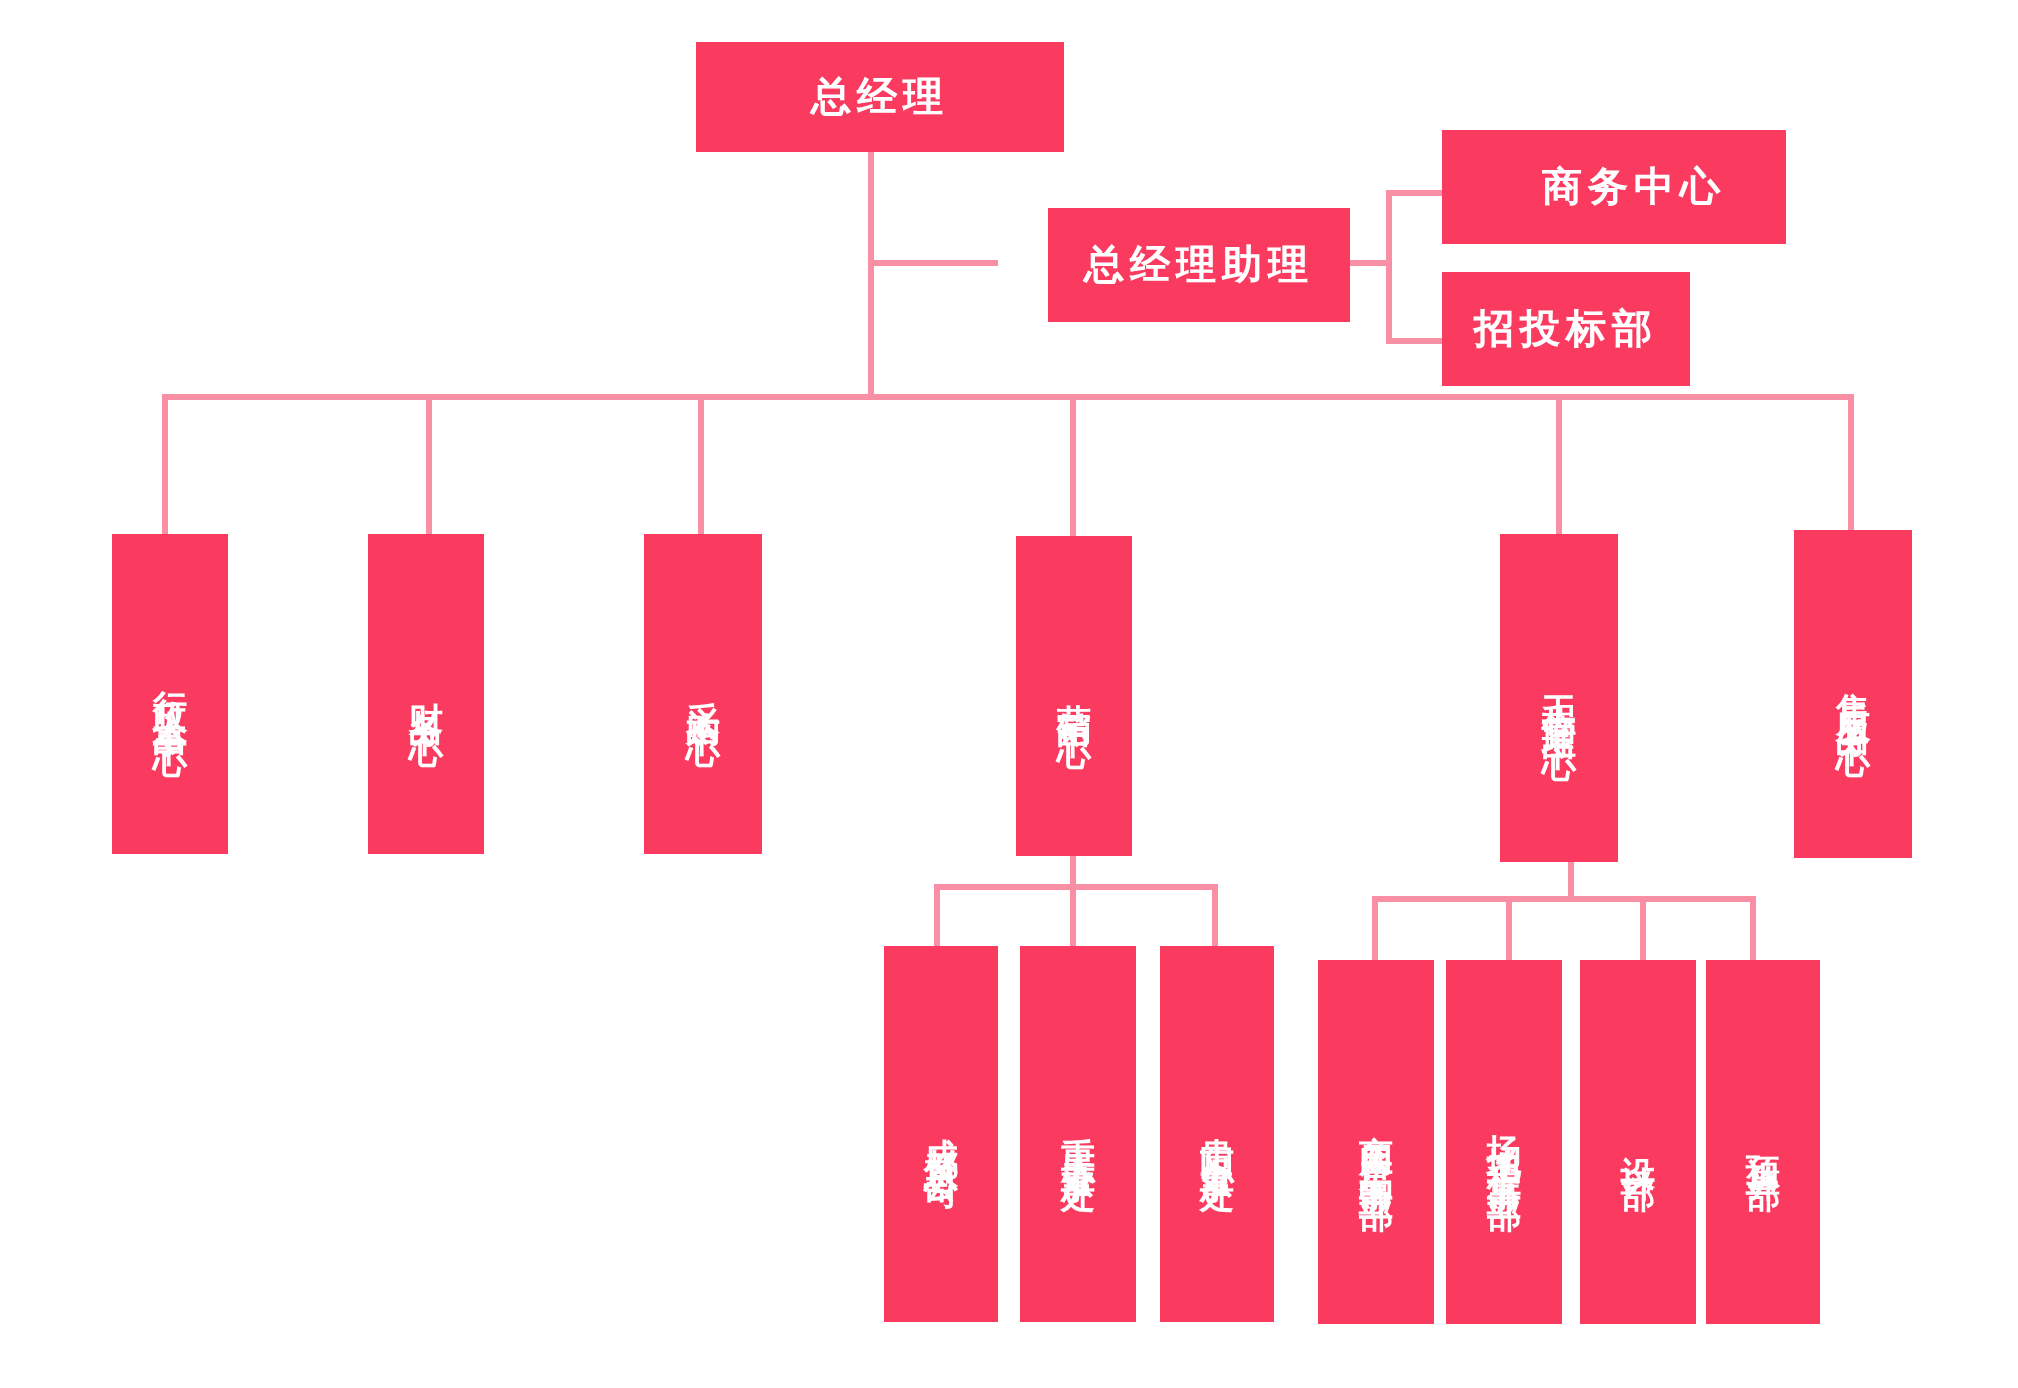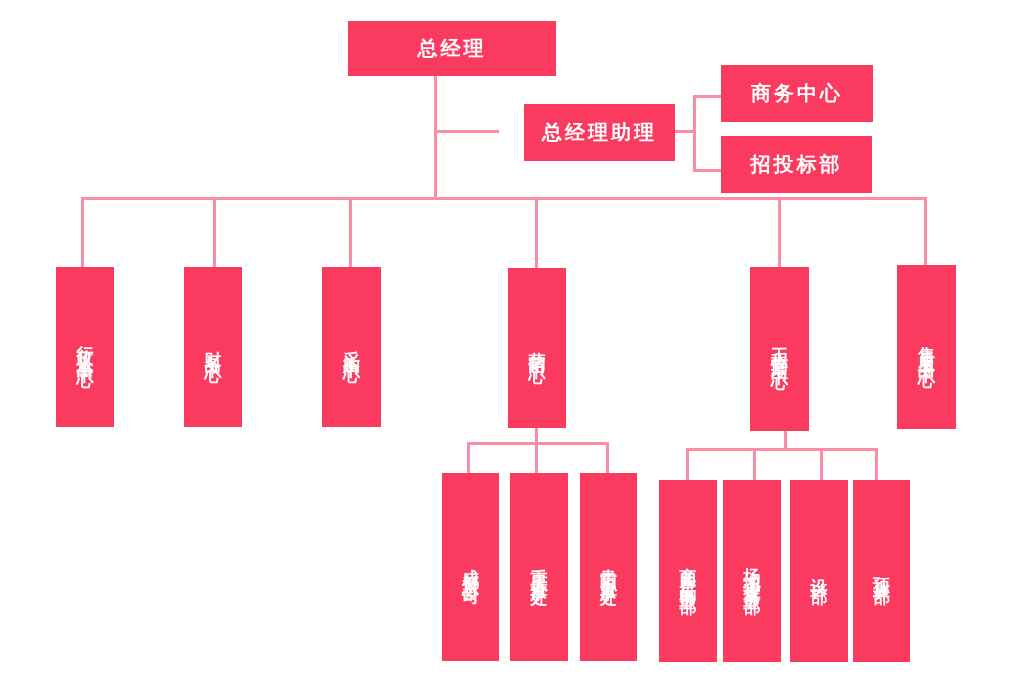--- a/index.html
+++ b/index.html
@@ -24,24 +24,24 @@
   }
   .box.h span{font-size:20px;letter-spacing:3px;white-space:nowrap;}
   .box.v span{
     writing-mode:vertical-rl;
     text-orientation:upright;
     font-size:17px;
     letter-spacing:5px;
     white-space:nowrap;
   }
   
-  #b-gm        {left:348px;top:21px; width:208px;height:55px;}
+  #b-gm        {left:348px;top:21px; width:184px;height:55px;}
   #b-assistant {left:499px;top:104px;width:151px;height:57px;margin-left:25px;}
-  #b-business  {left:721px;top:65px; width:152px;height:57px;}
-  #b-bidding   {left:721px;top:136px;width:151px;height:57px;}
+  #b-business  {left:721px;top:65px; width:152px;height:57px;padding-left:20px;}
+  #b-bidding   {left:721px;top:136px;width:124px;height:57px;}
   #b-adminhr   {left:56px; top:267px;width:58px;height:160px;}
   #b-finance   {left:184px;top:267px;width:58px;height:160px;}
   #b-procure   {left:322px;top:267px;width:59px;height:160px;}
   #b-marketing {left:508px;top:268px;width:58px;height:160px;}
   #b-engineer  {left:750px;top:267px;width:59px;height:164px;}
   #b-aftersale {left:897px;top:265px;width:59px;height:164px;}
   #b-chengdu   {left:442px;top:473px;width:57px;height:188px;}
   #b-chongqing {left:510px;top:473px;width:58px;height:188px;}
   #b-guiyang   {left:580px;top:473px;width:57px;height:188px;}
   #b-commprod  {left:659px;top:480px;width:58px;height:182px;}

